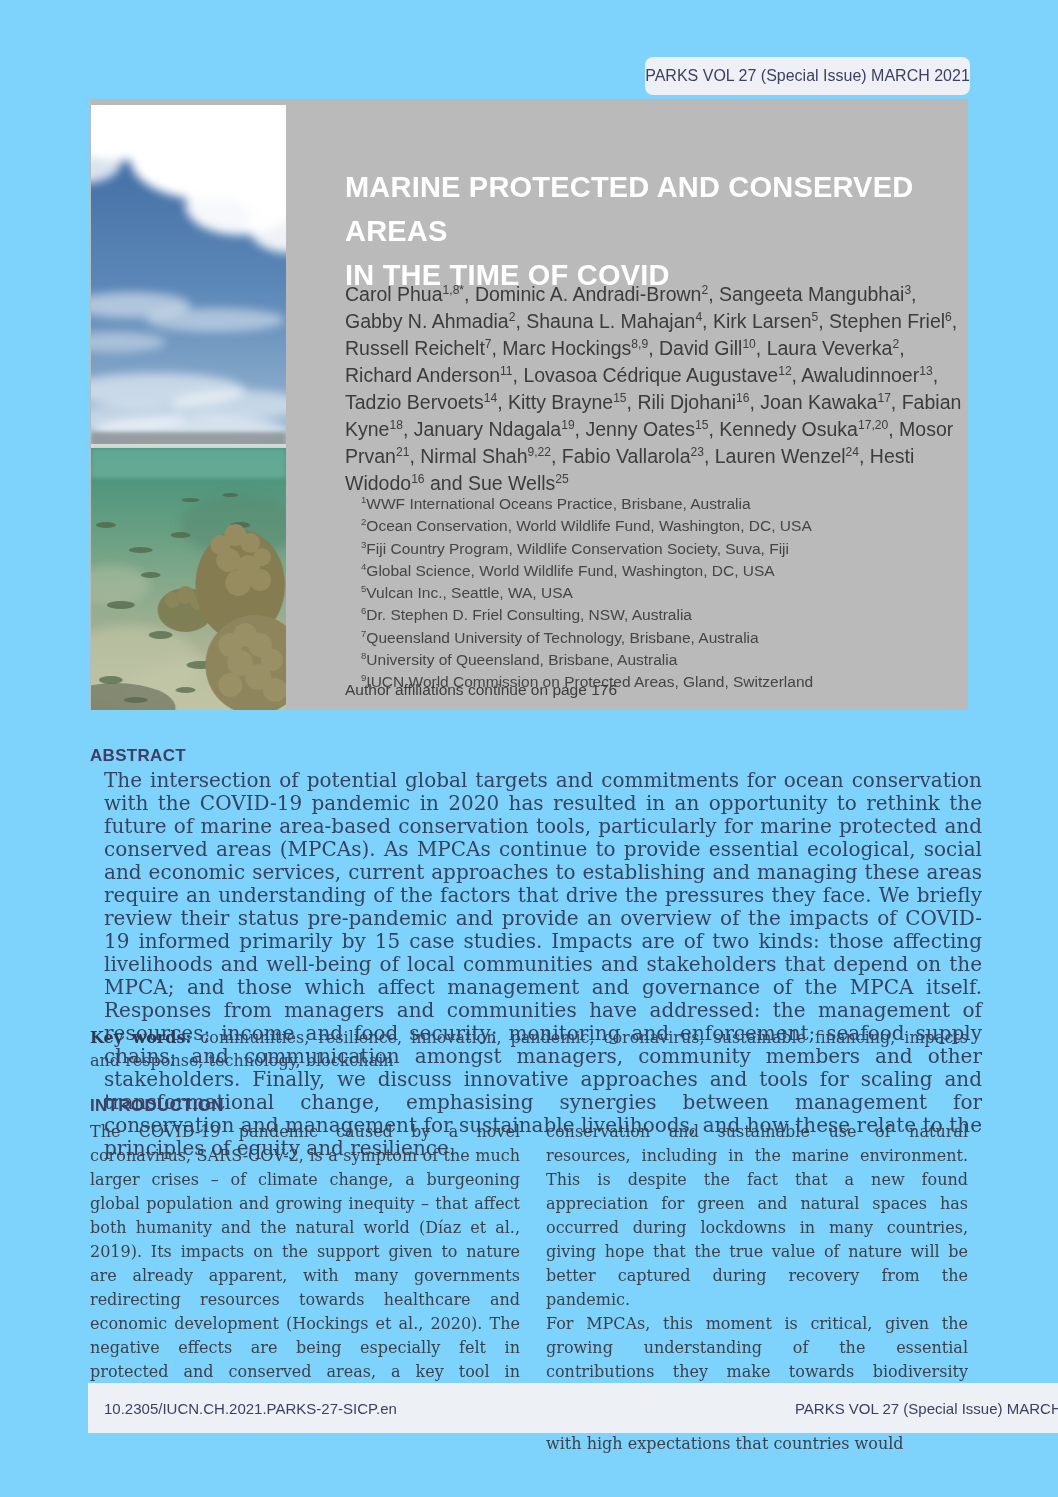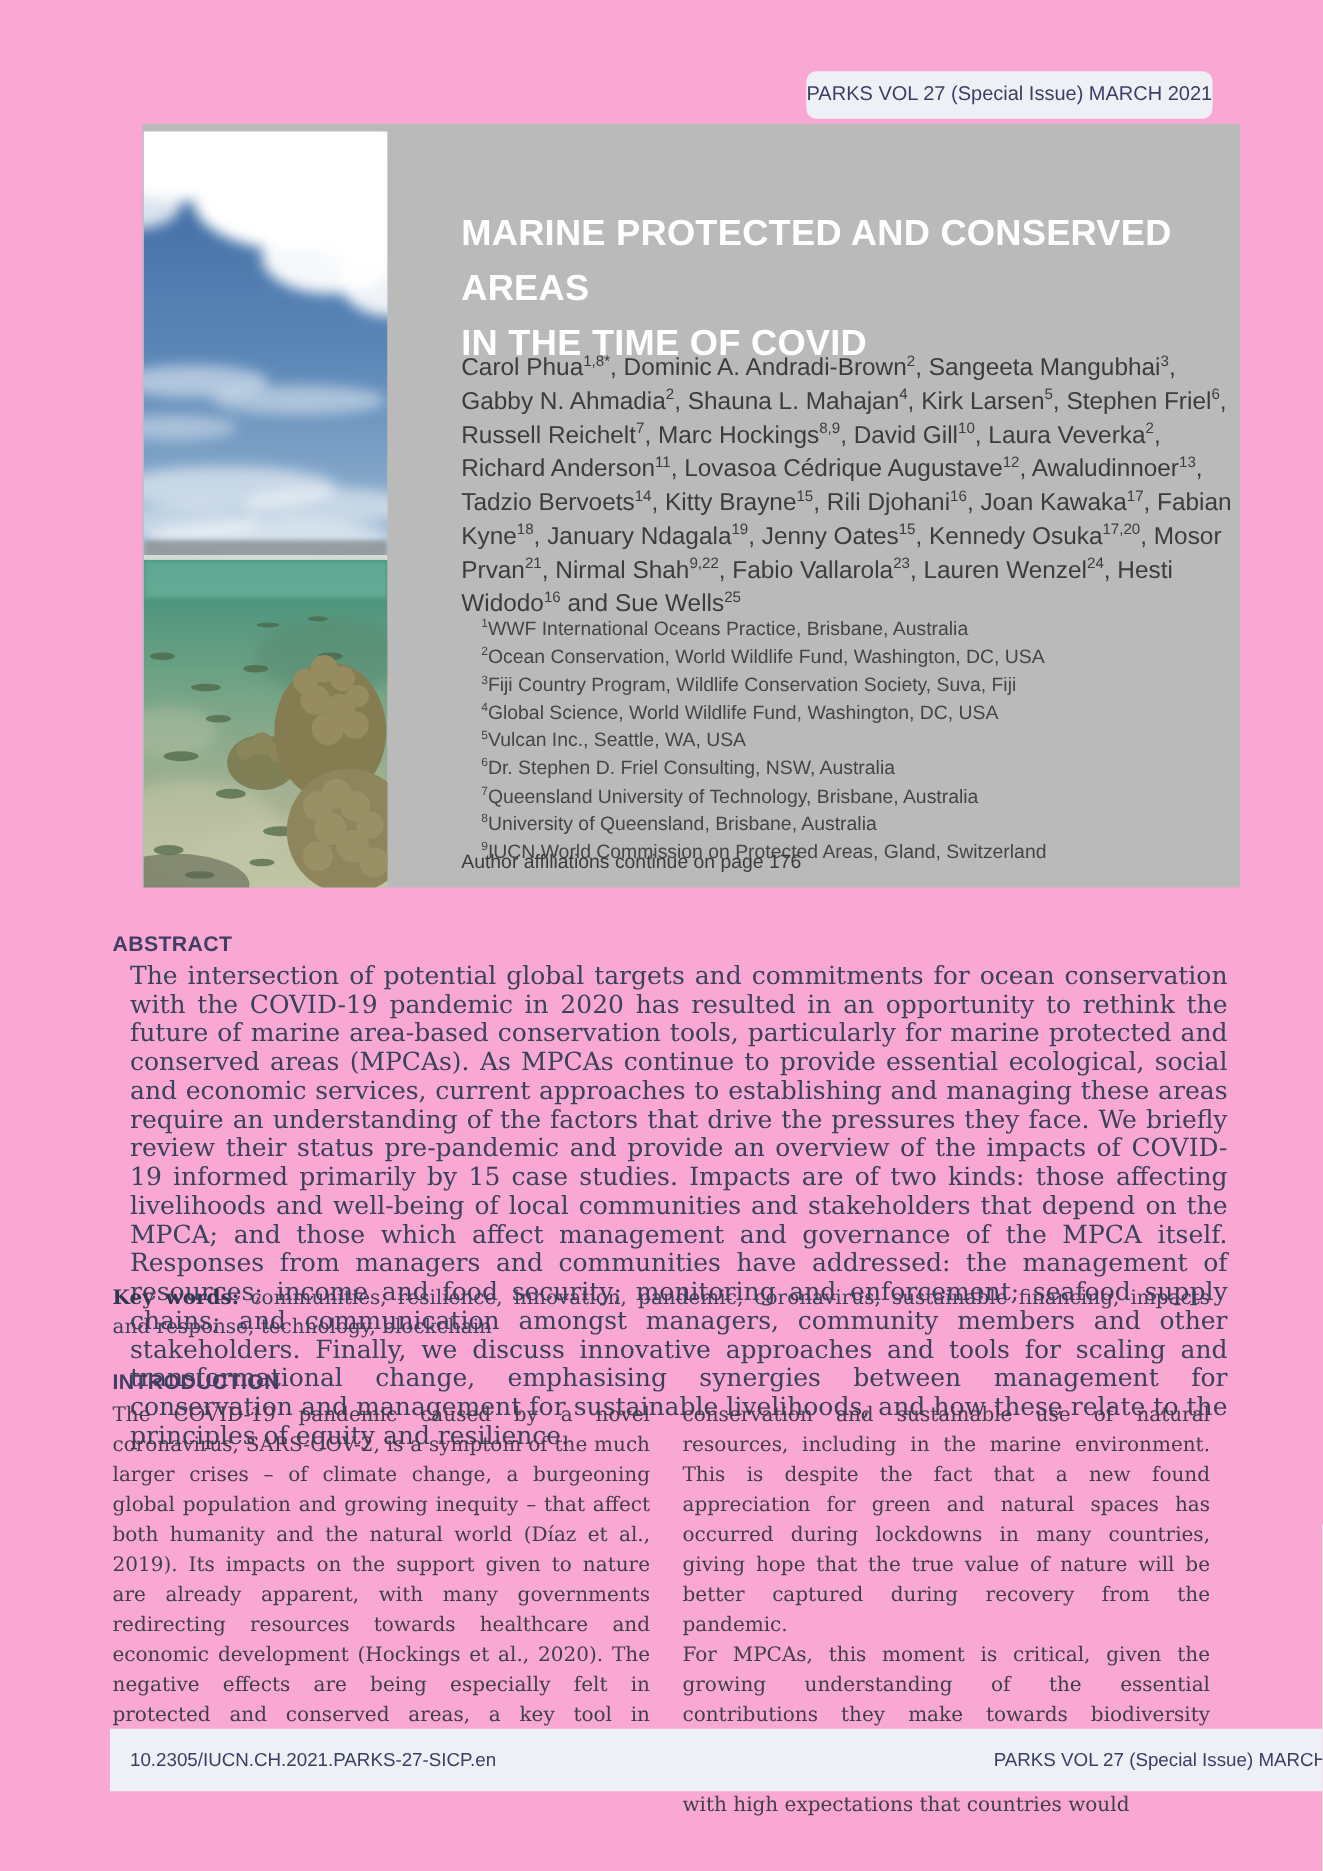--- a/index.html
+++ b/index.html
@@ -1,33 +1,32 @@
 <!DOCTYPE html>
 <html><head>
 <meta charset="utf-8">
 <style>
   * { margin:0; padding:0; box-sizing:border-box; }
   html,body { background:#ffffff; }
   .page {
     position:relative; width:1058px; height:1497px; margin:0 auto;
-    background:#f9a8d4; overflow:hidden;
+    background:#7dd3fc; overflow:hidden;
     font-family:"Liberation Sans", sans-serif;
   }
   
   .badge {
     position:absolute; left:645px; top:57px; width:325px; height:38px;
     background:#eef0f6; border-radius:8px;
     display:flex; align-items:center; justify-content:center;
     font-size:16px; color:#3b3f63;
   }
   
   .banner {
     position:absolute; left:90px; top:99px; width:878px; height:611px;
     background:#bababa;
-    margin-left:24px;
   }
   .photo {
     position:absolute; left:1px; top:6px; width:195px; height:605px;
     display:block;
   }
   .title {
     position:absolute; left:255px; top:66px; width:620px;
     font-size:29px; font-weight:bold; color:#ffffff; line-height:44px;
     letter-spacing:.2px;
   }

